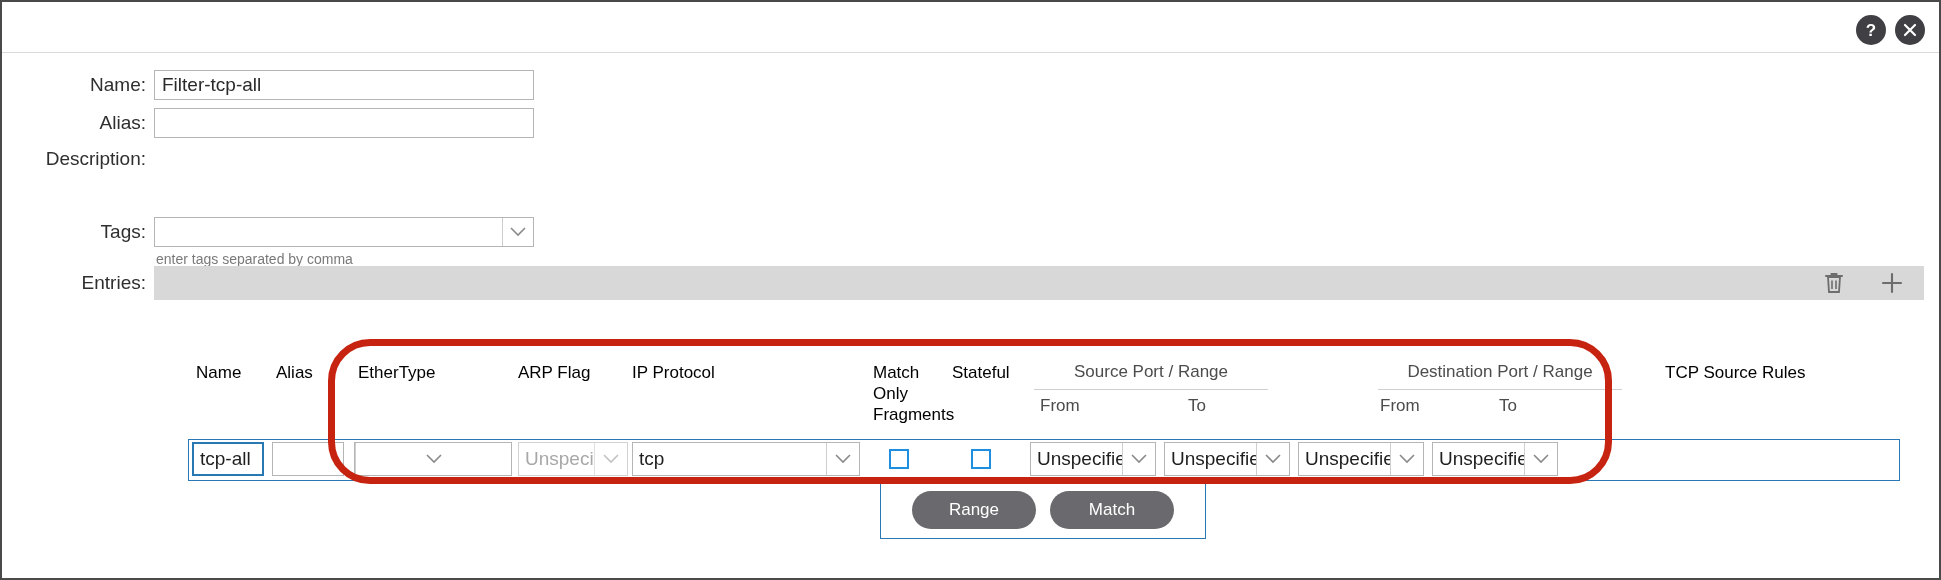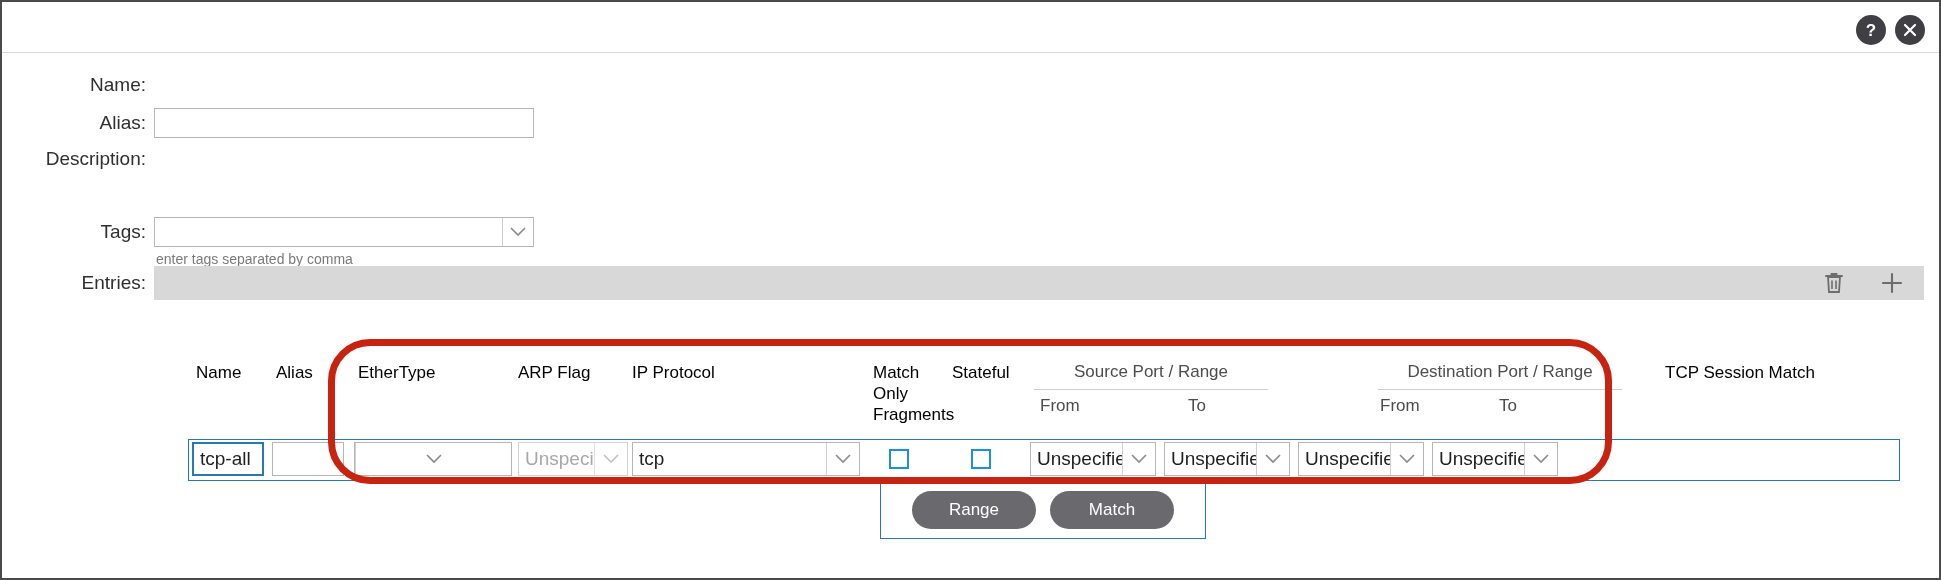--- a/index.html
+++ b/index.html
@@ -320,20 +320,21 @@
       <div class="circ-btn">
         <svg width="30" height="30" viewBox="0 0 30 30">
           <path d="M10 10 L20 20 M20 10 L10 20" stroke="#ffffff" stroke-width="2.2" stroke-linecap="round"></path>
         </svg>
       </div>
     </div>
   </div>
   <div class="header-rule"></div>
 
   <div class="flabel label-col" style="top:72px;">Name:</div>
+  <input class="txtbox" style="left: 152px; top: 68px; width: 380px; height: 30px;" value="Filter-tcp-all">
 
   <div class="flabel label-col" style="top:110px;">Alias:</div>
   <input class="txtbox" style="left: 152px; top: 106px; width: 380px; height: 30px;" value="">
 
   <div class="flabel label-col" style="top:146px;">Description:</div>
 
   <div class="flabel label-col" style="top:219px;">Tags:</div>
   <div class="combo-wrap" style="left:152px; top:215px; width:380px; height:30px;">
     <div class="cval"></div>
     <div class="carrow">
@@ -374,21 +375,21 @@
   <div class="grouphead" style="left:1028px; top:360px; width:242px;">Source Port / Range</div>
   <div class="group-rule" style="left:1032px; top:387px; width:234px;"></div>
   <div class="subhead" style="left:1038px; top:394px;">From</div>
   <div class="subhead" style="left:1186px; top:394px;">To</div>
 
   <div class="grouphead" style="left:1372px; top:360px; width:252px;">Destination Port / Range</div>
   <div class="group-rule" style="left:1376px; top:387px; width:244px;"></div>
   <div class="subhead" style="left:1378px; top:394px;">From</div>
   <div class="subhead" style="left:1497px; top:394px;">To</div>
 
-  <div class="colhead" style="left:1663px; top:360px;">TCP Session Match</div>
+  <div class="colhead" style="left:1663px; top:360px;">TCP Source Rules</div>
 
   <div class="row-frame" style="left:186px; top:437px; width:1712px; height:42px;"></div>
 
   <input class="cell-input focused" style="left: 190px; top: 440px; width: 72px; height: 34px;" value="tcp-all">
 
   <input class="cell-input" style="left: 270px; top: 440px; width: 72px; height: 34px;" value="">
 
   <div class="sel" style="left:352px; top:440px; width:158px; height:34px;flex-direction:column;">
     <div class="sv">IPv4</div>
     <div class="sa">

